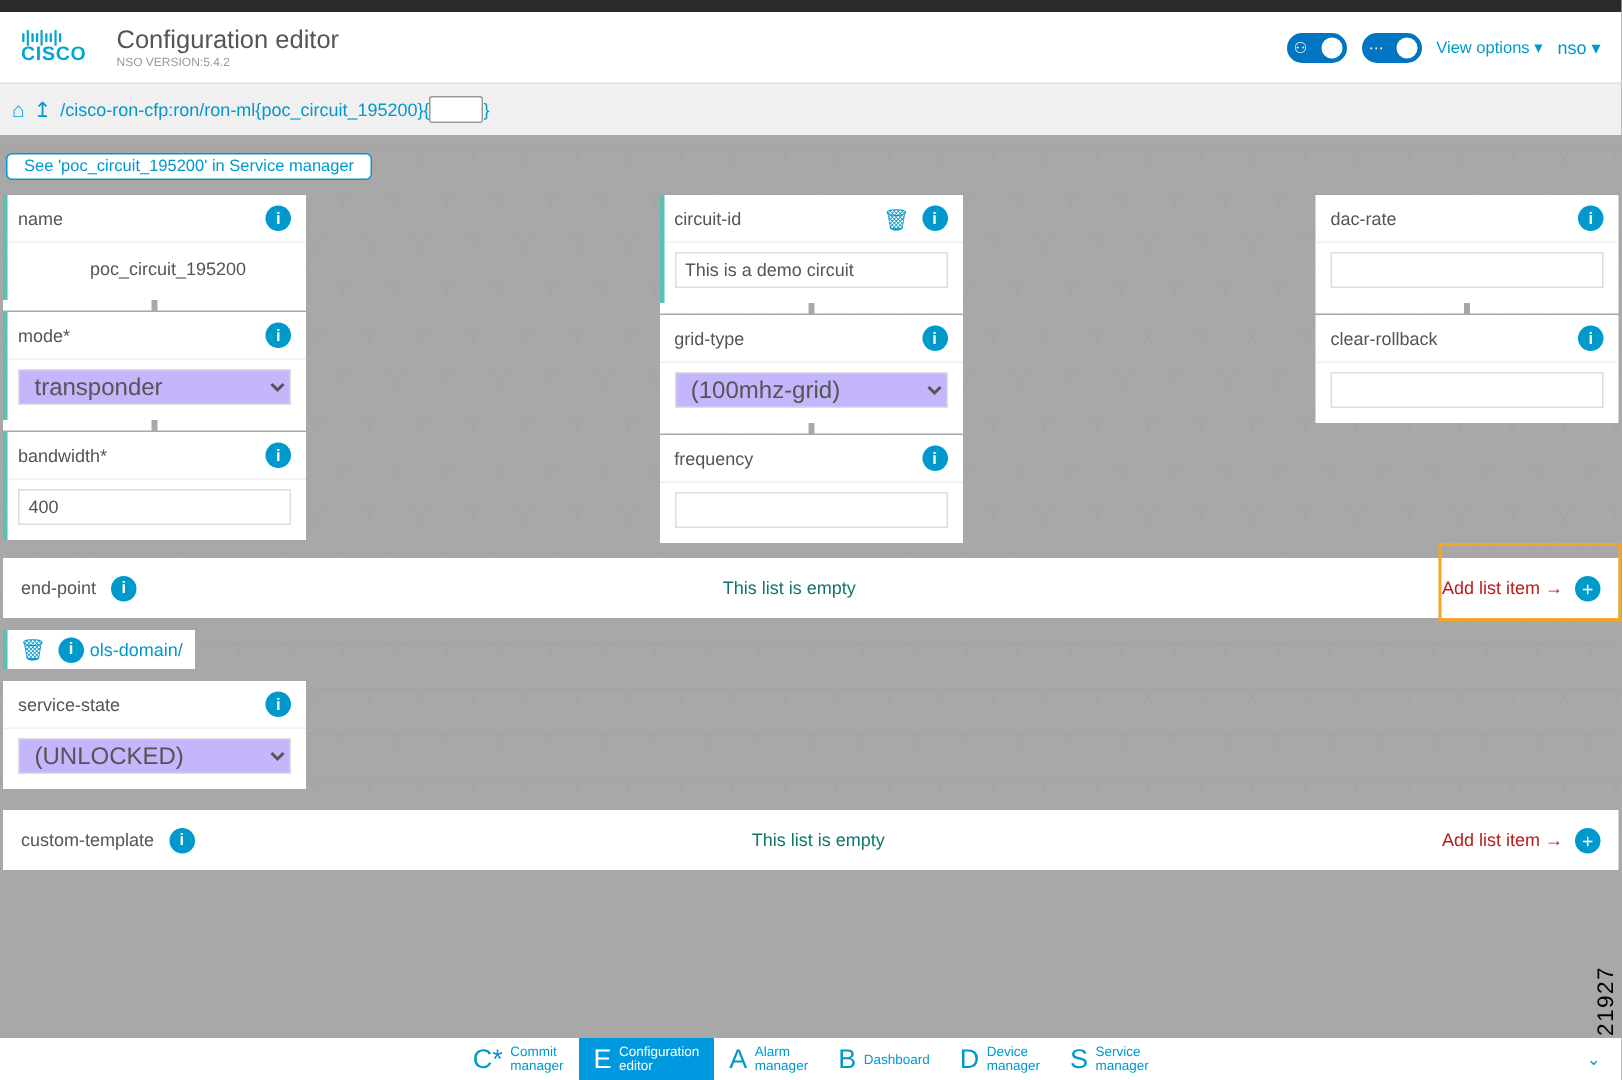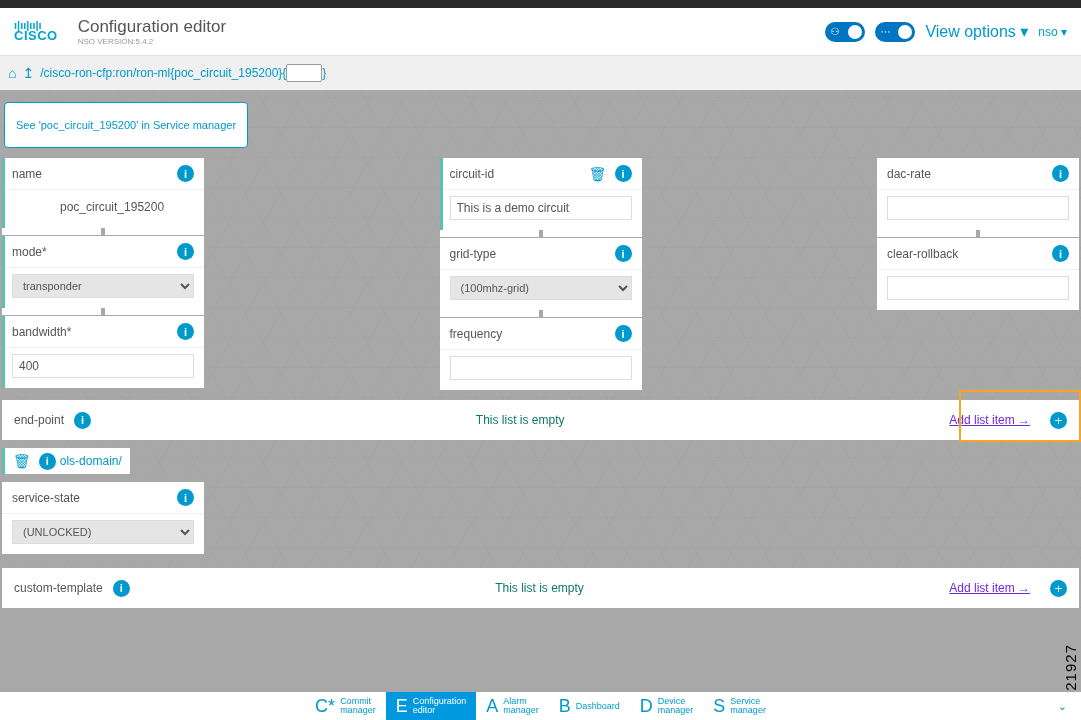--- a/index.html
+++ b/index.html
@@ -14,60 +14,60 @@
 .logo-bars { font-size: 11px; letter-spacing: 0px; line-height: 8px; }
 .logo-text { font-size: 13px; line-height: 14px; }
 .title-block { display: flex; flex-direction: column; }
 .app-title { font-size: 17px; color: #555; font-weight: normal; }
 .app-subtitle { font-size: 8px; color: #999; }
 .header-right { margin-left: auto; display: flex; align-items: center; gap: 10px; }
 .toggle-pill { width: 40px; height: 20px; border-radius: 10px; display: flex; align-items: center; position: relative; }
 .toggle-blue { background: #0175c2; color: #fff; }
 .toggle-icon { font-size: 10px; margin-left: 5px; color: #fff; }
 .toggle-knob { width: 14px; height: 14px; background: #fff; border-radius: 50%; position: absolute; right: 3px; }
-.view-options { color: #0099cc; font-size: 16px; cursor: pointer; }
+.view-options { color: #0099cc; font-size: 11px; cursor: pointer; }
 .nso-dropdown { color: #0099cc; font-size: 12px; cursor: pointer; }
 
 
 .breadcrumb-bar { background: #f0f0f0; height: 34px; display: flex; align-items: center; padding: 0 8px; font-size: 12px; color: #0099cc; }
 .breadcrumb-bar .home-icon, .breadcrumb-bar .up-icon { margin-right: 6px; cursor: pointer; font-size: 14px; }
 .breadcrumb-bar a { color: #0099cc; text-decoration: none; }
 .breadcrumb-input { background: #fff; border: 1px solid #999; border-radius: 2px; height: 18px; width: 36px; padding: 0 3px; font-size: 11px; }
 
 
 .content { background: #a8a8a8; padding: 10px 2px 0 2px; position: relative; }
 .bg-hex { 
   background-image: 
     repeating-linear-gradient(60deg, rgba(0,0,0,0.02) 0, rgba(0,0,0,0.02) 1px, transparent 1px, transparent 30px),
     repeating-linear-gradient(-60deg, rgba(0,0,0,0.02) 0, rgba(0,0,0,0.02) 1px, transparent 1px, transparent 30px),
     repeating-linear-gradient(0deg, rgba(0,0,0,0.02) 0, rgba(0,0,0,0.02) 1px, transparent 1px, transparent 30px);
 }
-.service-link { display: inline-block; background: #fff; border: 1px solid #0099cc; border-radius: 4px; color: #0099cc; font-size: 11px; padding: 16px 11px; margin: 2px 0 10px 2px; cursor: pointer; }
+.service-link { display: inline-block; background: #fff; border: 1px solid #0099cc; border-radius: 4px; color: #0099cc; font-size: 11px; padding: 2px 11px; margin: 2px 0 10px 2px; cursor: pointer; }
 
 
 .cards { display: flex; gap: 14px; flex-wrap: wrap; margin-bottom: 10px; justify-content: space-between; }
 .card { background: #fff; width: 202px; position: relative; }
 .card-stripe { position: absolute; left: 0; top: 0; bottom: 0; width: 3px; }
 .stripe-teal { background: #5bc0b5; }
 .card-head { height: 32px; display: flex; align-items: center; padding: 0 10px; font-size: 12px; color: #555; border-bottom: 1px solid #f0f0f0; }
 .card-head .label { flex: 1; }
 .info-icon { width: 17px; height: 17px; border-radius: 50%; background: #0099cc; color: #fff; font-size: 11px; font-weight: bold; display: inline-flex; align-items: center; justify-content: center; cursor: pointer; margin-left: 4px; }
 .trash-icon { color: #0099cc; font-size: 14px; margin-right: 4px; cursor: pointer; }
 .card-body { padding: 6px 10px 10px 10px; }
 .card-value { font-size: 12px; color: #555; padding: 4px 0; margin-left: 48px; }
-.card-select { width: 100%; border: 1px solid #ddd; height: 24px; font-size: 11px; color: #555; padding: 0 6px; background: #e5e5e5; }
+.card-select { width: 100%; border: 1px solid #ddd; height: 24px; font-size: 16px; color: #555; padding: 0 6px; background: #c4b5fd; }
 .card-input { width: 100%; border: 1px solid #ddd; height: 24px; font-size: 12px; color: #555; padding: 0 6px; background: #fff; }
 .card-small-bar { width: 202px; height: 8px; background: transparent; display: flex; gap: 4px; margin-top: 0; }
 .card-small-bar div { flex: 1; background: #fff; height: 7px; }
 
 
 .list-bar { background: #fff; height: 40px; display: flex; align-items: center; padding: 0 12px; margin-top: 8px; font-size: 12px; color: #555; }
 .list-bar .label { font-weight: normal; margin-right: 6px; }
 .list-bar .empty { flex: 1; text-align: center; color: #0f766e; }
-.list-bar .add { color: #6d28d9; margin-right: 20px; cursor: pointer; text-decoration: underline; }
+.list-bar .add { color: #b91c1c; margin-right: 8px; cursor: pointer; }
 .plus-circle { width: 17px; height: 17px; border-radius: 50%; background: #0099cc; color: #fff; font-size: 13px; display: inline-flex; align-items: center; justify-content: center; cursor: pointer; }
 .highlight-box { position: absolute; border: 2px solid #f5a623; pointer-events: none; }
 
 
 .ols-tab { background: #fff; height: 26px; display: inline-flex; align-items: center; padding: 0 8px; border-left: 3px solid #5bc0b5; font-size: 12px; color: #0099cc; margin-top: 8px; }
 .ols-tab .trash-icon { color: #0099cc; }
 .ols-tab .info-icon { margin: 0 4px; }
 
 
 .footer { position: absolute; bottom: 0; left: 0; right: 0; height: 28px; background: #fff; display: flex; align-items: stretch; justify-content: center; font-size: 11px; }

